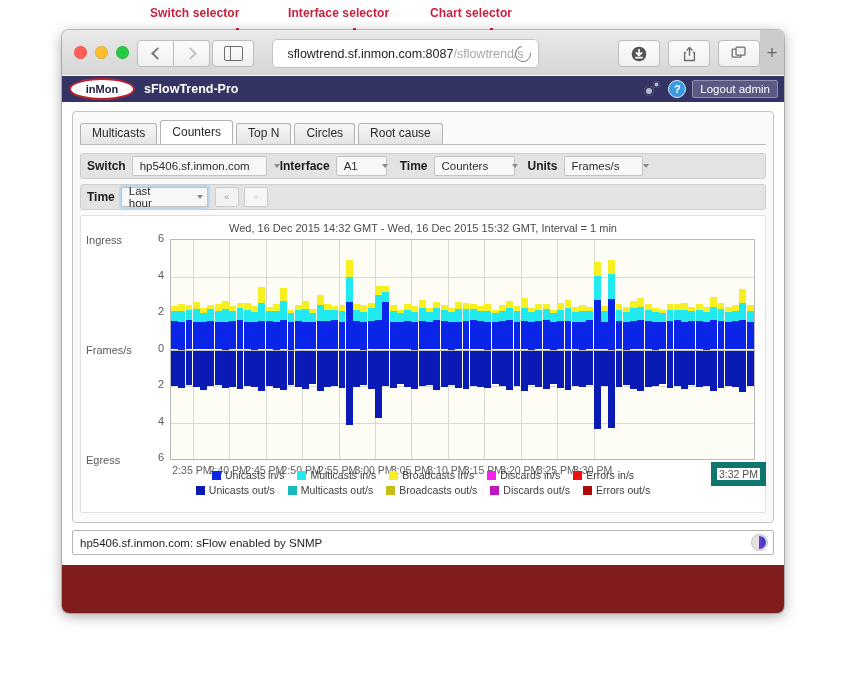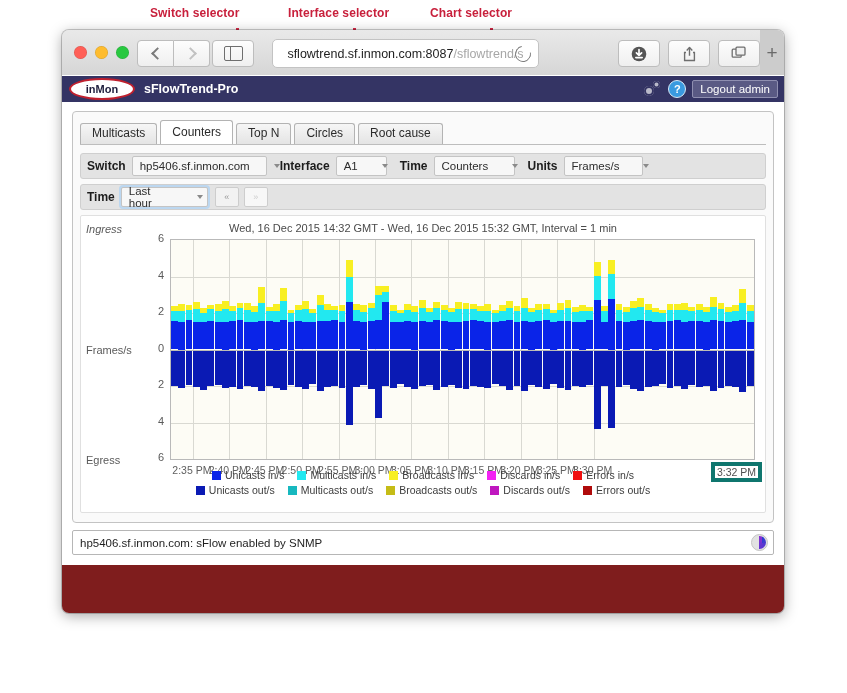--- a/index.html
+++ b/index.html
@@ -106,21 +106,21 @@
   .axis-word{position:absolute;font-size:11px;color:#5a5a5a;}
   .ylab{position:absolute;font-size:11px;color:#5a5a5a;text-align:right;width:14px;}
   .plot{position:absolute;left:89px;top:23px;width:585px;height:221px;
         background:#fdfcf5;border:1px solid #b9b9b9;box-sizing:border-box;overflow:hidden;}
   .vgrid{position:absolute;top:0;bottom:0;width:1px;background:#d9d9d2;}
   .hgrid{position:absolute;left:0;right:0;height:1px;background:#d9d9d2;}
   .zeroline{position:absolute;left:0;right:0;height:1px;background:#bdbdb6;}
   .bar{position:absolute;bottom:auto;}
   .xlab{position:absolute;font-size:10.5px;color:#606060;text-align:center;white-space:nowrap;}
   .xnow{position:absolute;font-size:10.5px;color:#505050;background:#fff;
-        border:4px solid #0f766e;padding:0 2px;white-space:nowrap;}
+        border:6px solid #0f766e;padding:0 2px;white-space:nowrap;}
 
   .legend{position:absolute;left:0;right:0;top:250px;}
   .legrow{display:flex;justify-content:center;gap:13px;margin-top:3px;}
   .legitem{display:flex;align-items:center;font-size:10.5px;color:#3c3c3c;white-space:nowrap;}
   .sw{width:9px;height:9px;margin-right:4px;}
 
   
   .statuswrap{padding:7px 10px 10px 10px;background:#fff;}
   .statusbar{position:relative;height:23px;border:1px solid #b6b6b6;border-radius:2px;background:#fff;
         display:flex;align-items:center;padding-left:7px;font-size:11.5px;color:#1f1f1f;}
@@ -252,21 +252,21 @@
               <span>Last hour</span>
               <span class="caret" style="margin-left:auto;"></span>
             </div>
             <div class="navsm">«</div>
             <div class="navsm dim">»</div>
           </div>
 
           <div class="chartbox">
             <div class="chart-title">Wed, 16 Dec 2015 14:32 GMT - Wed, 16 Dec 2015 15:32 GMT, Interval = 1 min</div>
 
-            <div class="axis-word" style="left:5px;top:7px;font-style:italic;">Ingress</div>
+            <div class="axis-word" style="left:5px;top:18px;">Ingress</div>
             <div class="axis-word" style="left:5px;top:128px;">Frames/s</div>
             <div class="axis-word" style="left:5px;top:238px;">Egress</div>
 
             <div id="yticks">
                 <div class="ylab" style="left: 69px; top: 16px;">6</div>
                 <div class="ylab" style="left: 69px; top: 52.5px;">4</div>
                 <div class="ylab" style="left: 69px; top: 89px;">2</div>
                 <div class="ylab" style="left: 69px; top: 125.5px;">0</div>
                 <div class="ylab" style="left: 69px; top: 162px;">2</div>
                 <div class="ylab" style="left: 69px; top: 198.5px;">4</div>

